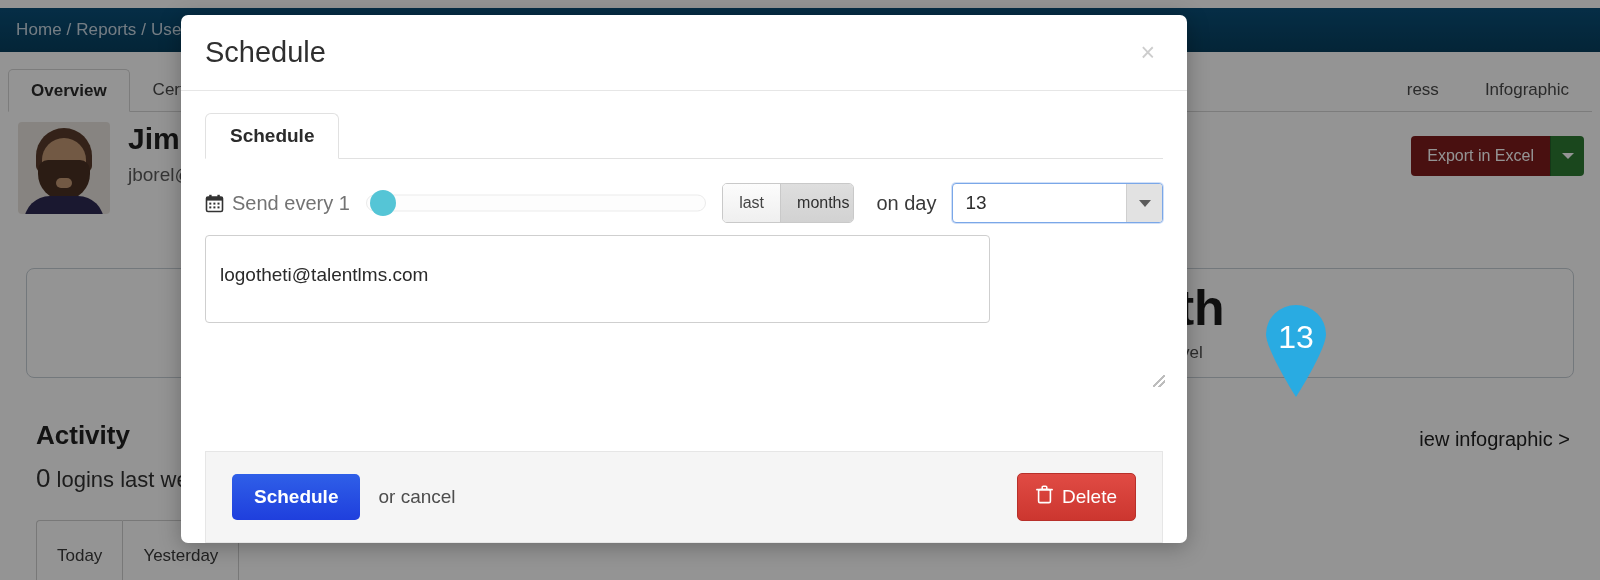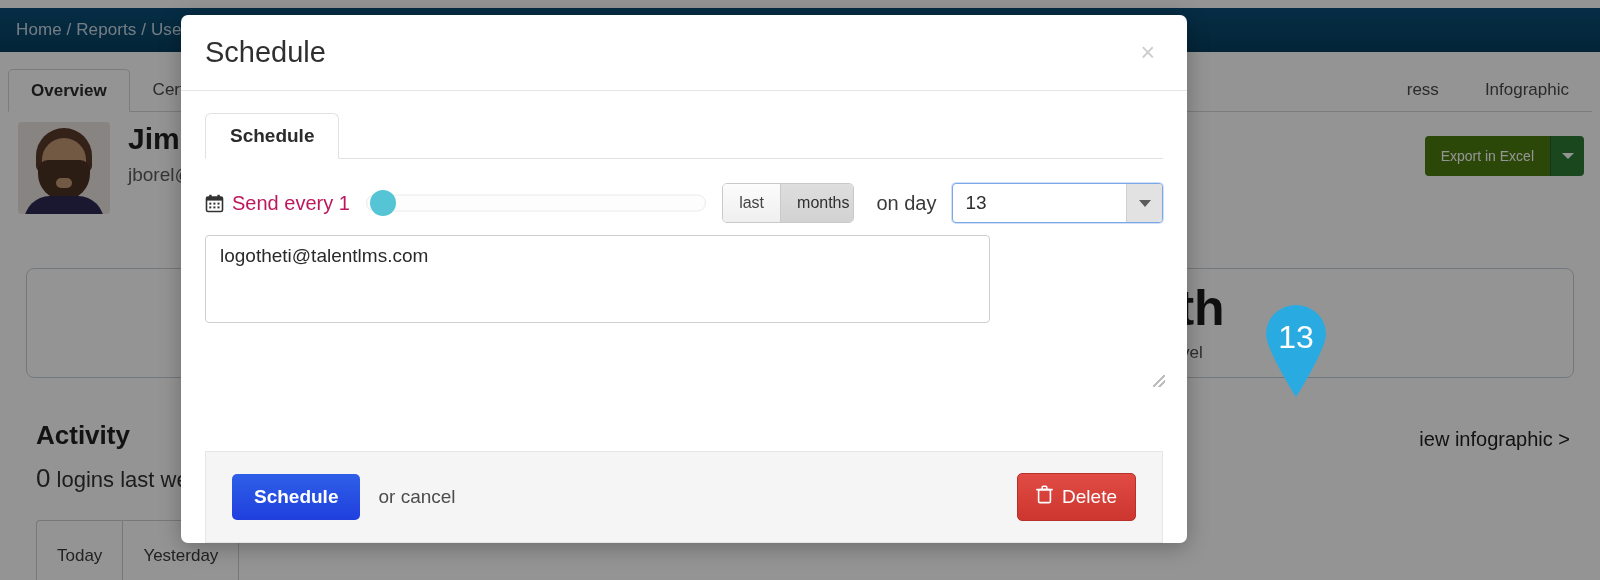--- a/index.html
+++ b/index.html
@@ -72,21 +72,21 @@
      background:#2e2a54; border-radius:28px 28px 0 0; }
   .bg-pname { margin-left: 18px; }
   .bg-pname .nm { font-size: 30px; font-weight: bold; color: #222; white-space:nowrap;}
   .bg-pname .em { font-size: 19px; color: #5c5c5c; margin-top: 8px; white-space:nowrap;}
 
   .bg-export {
     position: absolute; right: 16px; top: 136px;
     display: flex; align-items: stretch; height: 40px;
   }
   .bg-export .main {
-    background: #4d7c0f; color: #fff; font-size: 14px;
+    background: #7f1d1d; color: #fff; font-size: 16px;
     padding: 0 16px; display: flex; align-items: center;
     border-radius: 4px 0 0 4px; white-space: nowrap;
   }
   .bg-export .caret {
     background: #2d7a33; border-left: 1px solid #246128;
     width: 34px; display: flex; align-items: center; justify-content: center;
     border-radius: 0 4px 4px 0;
   }
   .bg-export .caret i {
     display:block; width:0;height:0;
@@ -162,21 +162,21 @@
   }
   .mtab.active {
     color: #2b2b2b; font-weight: bold; background: #fff;
     border-color: #e1e1e1; border-bottom-color: #ffffff;
   }
 
   .modal-body { padding: 24px 24px 0 24px; flex: 1 1 auto; }
 
   .row { display: flex; align-items: center; }
   .lbl-ico { display: inline-flex; align-items: center; margin-right: 8px; }
-  .field-label { font-size: 20px; color: #be185d; white-space: nowrap; text-align: center; }
+  .field-label { font-size: 20px; color: #737373; white-space: nowrap; text-align: center; }
 
   .slider-wrap {
     position: relative; margin-left: 16px;
     width: 372px; height: 26px; display: flex; align-items: center;
   }
   .slider-track {
     position: absolute; left: 0; right: 0; top: 50%;
     transform: translateY(-50%);
     height: 17px; border: 1px solid #ebebeb; border-radius: 9px; background: #fdfdfd;
   }
@@ -213,21 +213,21 @@
   .select-btn { width: 36px; background: #e2e2e2; border-left: 1px solid #cfcfcf;
                 display: flex; align-items: center; justify-content: center; }
   .select-btn i { width:0;height:0;
     border-left:6px solid transparent; border-right:6px solid transparent;
     border-top: 7px solid #5b5b5b; display:block; }
 
   .recip-row { margin-top: 26px; }
   .textarea {
     margin-top: 12px; width: 785px; height: 88px;
     border: 1px solid #cfcfcf; border-radius: 4px;
-    padding: 9px 14px; font-size: 19px; color: #2a2a2a;
+    padding: 28px 14px; font-size: 19px; color: #2a2a2a;
     background: #fff; position: relative; resize: none;
     font-family: "Liberation Sans", sans-serif;
     display: block;
   }
   .ta-grip {
     position: absolute; left: 972px; top: 360px; width: 12px; height: 12px;
     background:
       linear-gradient(135deg, transparent 45%, #bdbdbd 45%, #bdbdbd 55%, transparent 55%),
       linear-gradient(135deg, transparent 70%, #bdbdbd 70%, #bdbdbd 80%, transparent 80%);
     pointer-events: none;

